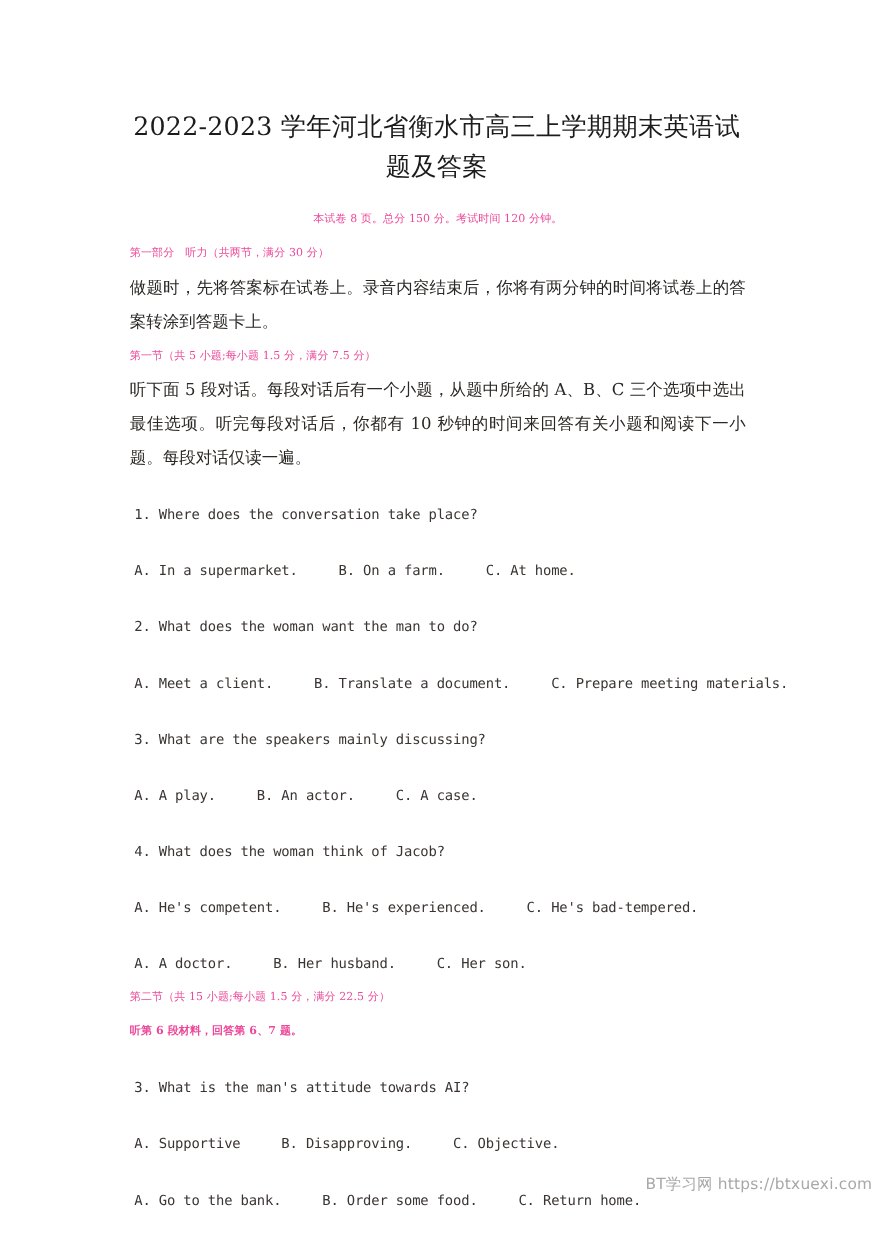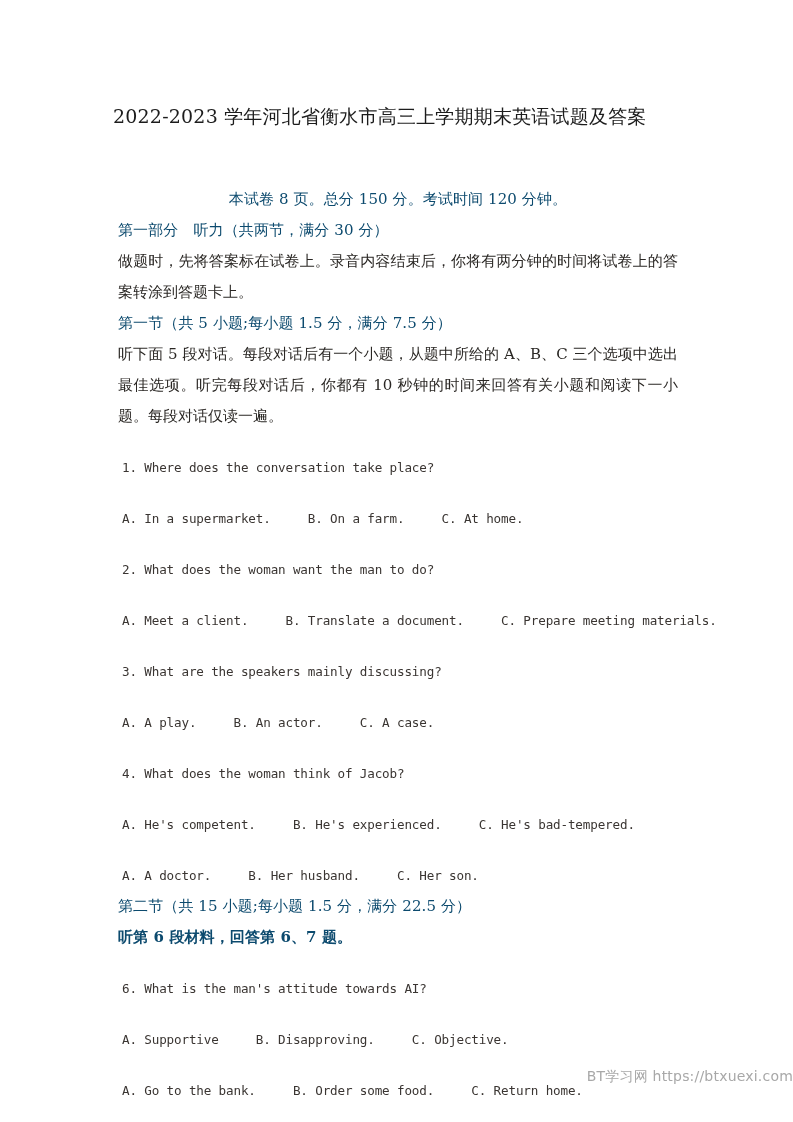--- a/index.html
+++ b/index.html
@@ -25,40 +25,40 @@
     height: 1122px;
   }
 
   
   .doc-title {
     position: absolute;
     left: 113px;
     top: 98px;
     width: 568px;
     font-family: "DejaVu Serif", "Liberation Serif", serif;
-    font-size: 19px;
+    font-size: 23px;
     line-height: 36px;
-    text-align: left;
+    text-align: center;
     color: #1c1c1c;
     letter-spacing: 0.2px;
   }
 
   
   .body-col {
     position: absolute;
     left: 118px;
     top: 184px;
     width: 560px;
   }
 
   .line-cn {
     font-family: "DejaVu Serif", "Liberation Serif", serif;
-    font-size: 15px;
+    font-size: 10px;
     line-height: 31px;
-    color: #0c4a6e;
+    color: #ec4899;
     text-align: justify;
     text-justify: inter-ideograph;
     letter-spacing: 0.1px;
     white-space: normal;
   }
 
   .center {
     text-align: center;
   }
 
@@ -130,21 +130,21 @@
       <div class="line-en">A. He's competent.     B. He's experienced.     C. He's bad-tempered.</div>
       <div class="line-en">A. A doctor.     B. Her husband.     C. Her son.</div>
     </div>
 
     <div class="line-cn">第二节（共 15 小题;每小题 1.5 分，满分 22.5 分）</div>
 
 
     <div class="line-cn bold">听第 6 段材料，回答第 6、7 题。</div>
 
     <div>
-      <div class="line-en">6. What is the man's attitude towards AI?</div>
+      <div class="line-en">3. What is the man's attitude towards AI?</div>
       <div class="line-en">A. Supportive     B. Disapproving.     C. Objective.</div>
       <div class="line-en">A. Go to the bank.     B. Order some food.     C. Return home.</div>
     </div>
 
   </div>
 
   <div class="footer">BT学习网 https://btxuexi.com</div>
 
 </div>
 

